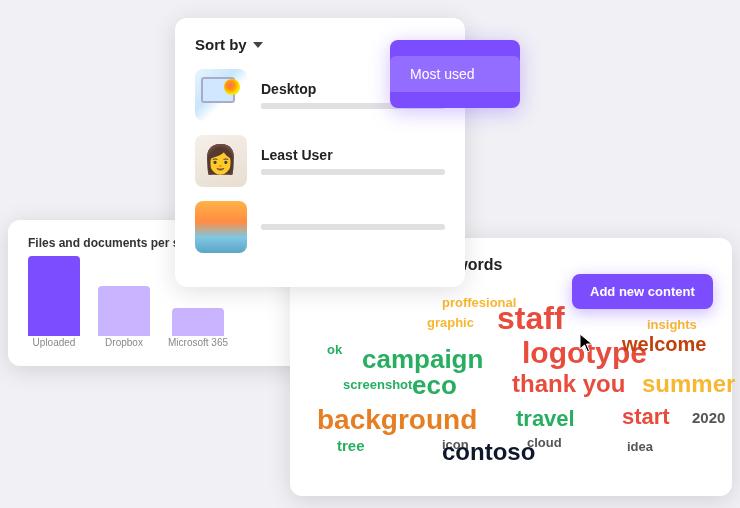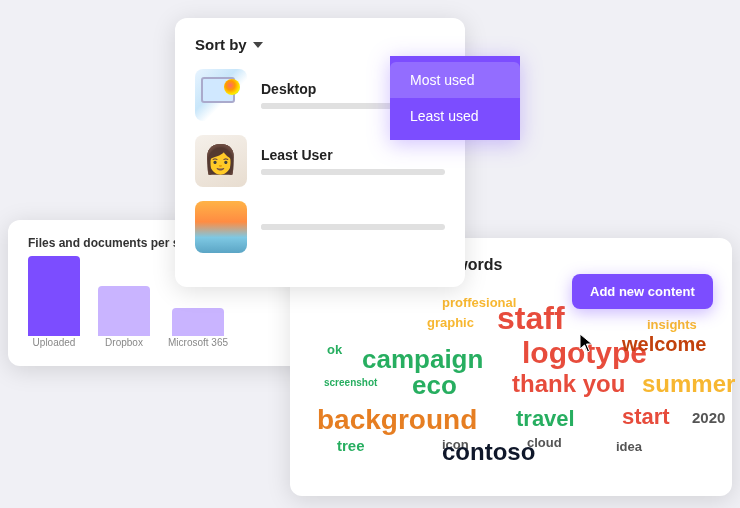--- a/index.html
+++ b/index.html
@@ -106,25 +106,25 @@
     }
     .sort-item-bar-fill {
       height: 100%;
       border-radius: 3px;
       background: #e0e0e0;
     }
 
     
     .sort-dropdown {
       position: absolute;
-      top: 56px;
+      top: 40px;
       left: 390px;
       background: #7c4dff;
-      border-radius: 0;
-      padding: 6px 0;
+      border-radius: 8px;
+      padding: 16px 0;
       z-index: 30;
       min-width: 130px;
       box-shadow: 0 4px 20px rgba(124,77,255,0.35);
     }
     .sort-option {
       padding: 10px 20px;
       color: white;
       font-size: 14px;
       font-weight: 500;
       cursor: pointer;
@@ -265,21 +265,20 @@
     <div class="sort-item-info">
       <div class="sort-item-bar">
           <div class="sort-item-bar-fill" style="width:30%"></div>
         </div>
     </div>
   </div>
 </div>
 
 <div class="sort-dropdown">
   <div class="sort-option">Most used</div>
-  <div class="sort-option">Least used</div>
 </div>
 
 <div class="chart-card">
   <div class="chart-title">Files and documents per source</div>
   <div class="chart-bars">
     <div class="chart-bar-group">
       <div class="chart-bar bar-uploaded"></div>
       <div class="chart-bar-label">Uploaded</div>
     </div>
     <div class="chart-bar-group">
@@ -297,33 +296,33 @@
   <div class="wordcloud-title">Most searched keywords</div>
   <div class="wordcloud-body" id="wordcloud-body">
   <span class="wc-word" style="color: rgb(247, 183, 49); font-size: 13px; top: 8px; left: 130px;">proffesional</span>
       <span class="wc-word" style="color: rgb(247, 183, 49); font-size: 13px; top: 28px; left: 115px;">graphic</span>
       <span class="wc-word" style="color: rgb(231, 76, 60); font-size: 32px; top: 14px; left: 185px;">staff</span>
       <span class="wc-word" style="color: rgb(39, 174, 96); font-size: 13px; top: 55px; left: 15px;">ok</span>
       <span class="wc-word" style="color: rgb(39, 174, 96); font-size: 26px; top: 58px; left: 50px;">campaign</span>
       <span class="wc-word" style="color: rgb(231, 76, 60); font-size: 30px; top: 50px; left: 210px;">logotype</span>
       <span class="wc-word" style="color: rgb(247, 183, 49); font-size: 13px; top: 30px; left: 335px;">insights</span>
       <span class="wc-word" style="color: #c2410c; font-size: 20px; top: 46px; left: 310px;">welcome</span>
-      <span class="wc-word" style="color: rgb(39, 174, 96); font-size: 10px; top: 90px; left: 12px;">screenshot</span>
+      <span class="wc-word" style="color: rgb(39, 174, 96); font-size: 13px; top: 90px; left: 31px;">screenshot</span>
       <span class="wc-word" style="color: rgb(39, 174, 96); font-size: 26px; top: 84px; left: 100px;">eco</span>
       <span class="wc-word" style="color: rgb(231, 76, 60); font-size: 24px; top: 84px; left: 200px;">thank you</span>
       <span class="wc-word" style="color: rgb(247, 183, 49); font-size: 24px; top: 84px; left: 330px;">summer</span>
       <span class="wc-word" style="color: rgb(230, 126, 34); font-size: 28px; top: 118px; left: 5px;">background</span>
       <span class="wc-word" style="color: rgb(39, 174, 96); font-size: 22px; top: 120px; left: 204px;">travel</span>
       <span class="wc-word" style="color: rgb(231, 76, 60); font-size: 22px; top: 118px; left: 310px;">start</span>
       <span class="wc-word" style="color: rgb(85, 85, 85); font-size: 15px; top: 122px; left: 380px;">2020</span>
       <span class="wc-word" style="color: rgb(39, 174, 96); font-size: 15px; top: 150px; left: 25px;">tree</span>
       <span class="wc-word" style="color: rgb(85, 85, 85); font-size: 13px; top: 150px; left: 130px;">icon</span>
       <span class="wc-word" style="color: rgb(85, 85, 85); font-size: 13px; top: 148px; left: 215px;">cloud</span>
       <span class="wc-word" style="color: #0f172a; font-size: 24px; top: 152px; left: 130px;">contoso</span>
-      <span class="wc-word" style="color: rgb(85, 85, 85); font-size: 13px; top: 152px; left: 304px;">idea</span>
+      <span class="wc-word" style="color: rgb(85, 85, 85); font-size: 13px; top: 152px; left: 315px;">idea</span>
     </div>
 </div>
 
 <button class="add-btn">Add new content</button>
 
 <div class="cursor">
   <svg viewBox="0 0 18 22" fill="none" xmlns="http://www.w3.org/2000/svg">
     <path d="M2 2L2 17L6.5 13L9.5 20L11.5 19L8.5 12L14 12Z" fill="black" stroke="white" stroke-width="1"></path>
   </svg>
 </div>

